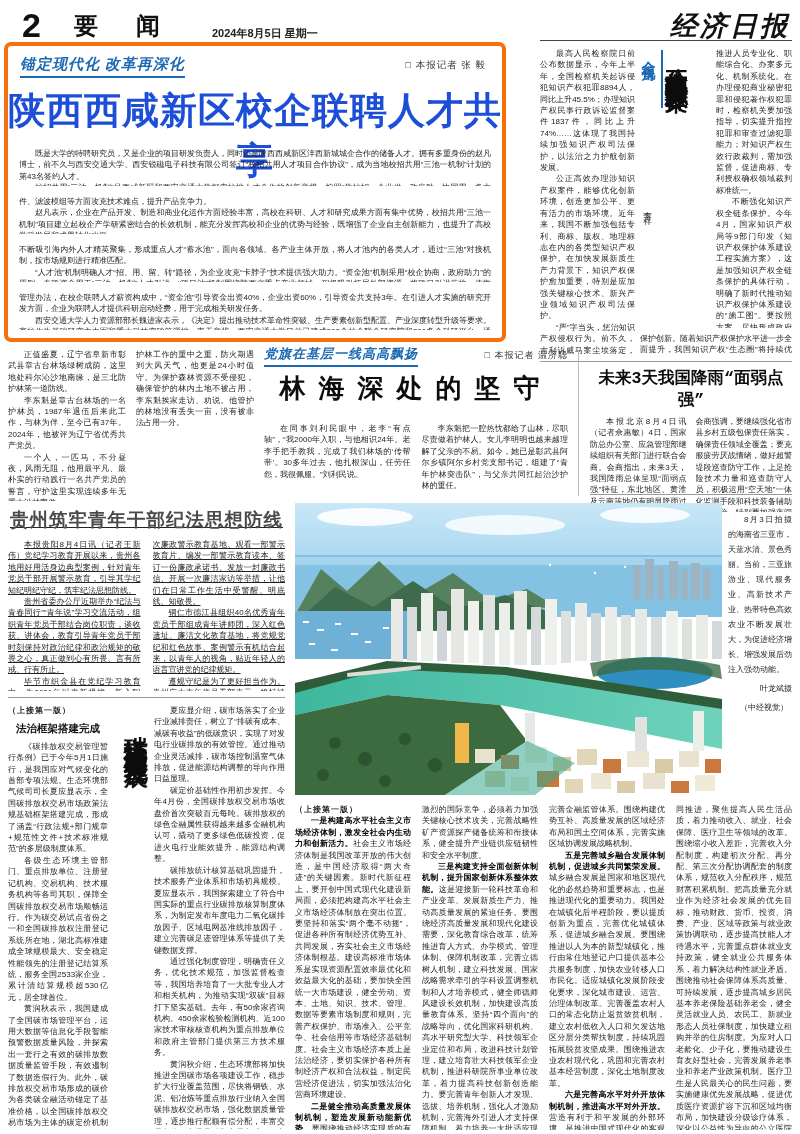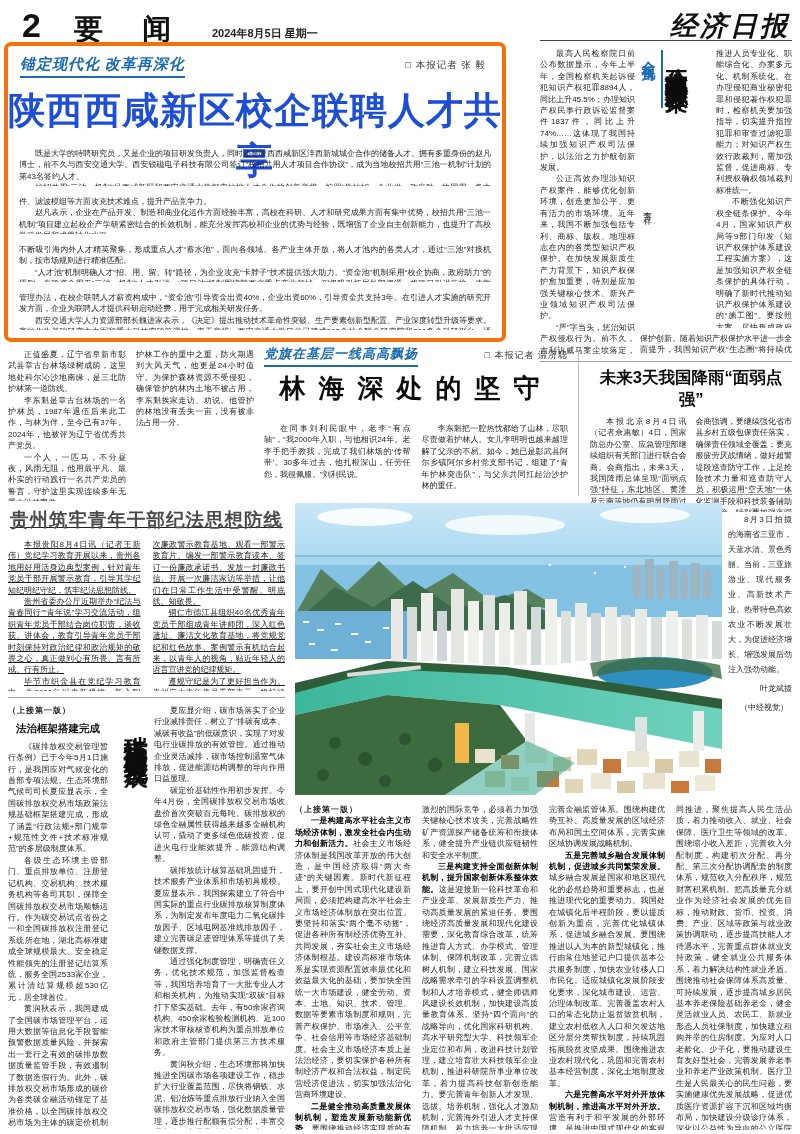--- a/index.html
+++ b/index.html
@@ -1,21 +1,21 @@
 <!DOCTYPE html>
 <html><head>
 <meta charset="utf-8">
 <style>
   html,body{margin:0;padding:0;background:#d8d8d8;}
   .page{position:relative;width:800px;height:1134px;background:#ffffff;overflow:hidden;
         font-family:"Liberation Sans",sans-serif;color:#222;}
   .abs{position:absolute;}
   
   .pagenum{font-size:34px;font-weight:900;color:#111;}
-  .secname{font-size:29px;font-weight:900;letter-spacing:16px;color:#111;font-family:"Liberation Serif",serif;}
+  .secname{font-size:24px;font-weight:900;letter-spacing:16px;color:#111;font-family:"Liberation Serif",serif;}
   .issuedate{font-size:11px;font-weight:bold;color:#222;}
   .masthead{font-size:27px;font-weight:bold;font-style:italic;letter-spacing:3px;color:#111;
             font-family:"DejaVu Serif",serif;}
   .hrule{background:#444;height:1px;}
   .vrule{background:#bbb;width:1px;}
   
   .leadbox{border:4px solid #f4700c;border-radius:7px;box-sizing:border-box;}
   .kicker{color:#1b6ab3;font-weight:bold;font-size:15px;border-bottom:2px solid #1b6ab3;
           padding-bottom:2px;display:inline-block;letter-spacing:1px;font-family:"Liberation Serif",serif;font-style:italic;}
   .byline{font-size:9.5px;color:#333;letter-spacing:1px;}
@@ -32,21 +32,21 @@
   .bt b{color:#000;}
   
   .vert{writing-mode:vertical-rl;}
   .jsj-label{color:#1b6ab3;font-weight:bold;font-size:14px;letter-spacing:3px;
              border-right:2px solid #1b6ab3;padding-right:4px;font-family:"Liberation Serif",serif;}
   .jsj-head{font-size:23px;font-weight:900;color:#0d0d0d;letter-spacing:2px;}
   .jsj-author{font-size:8.5px;color:#333;letter-spacing:2px;}
   
   .h2-forest{font-size:26px;font-weight:900;letter-spacing:13px;text-align:center;color:#0d0d0d;
              font-family:"Liberation Serif",serif;}
-  .h2-rain{font-size:16.5px;font-weight:900;text-align:center;color:#0d0d0d;}
+  .h2-rain{font-size:16.5px;font-weight:900;text-align:center;color:#0d0d0d;font-family:Liberation Mono, monospace;}
   .h2-guizhou{font-size:18.5px;font-weight:900;text-align:center;color:#4a4a4a;letter-spacing:1px;}
   .carbon-head{font-size:24px;font-weight:900;color:#0d0d0d;letter-spacing:3px;}
   
   .caption{font-size:8px;line-height:15px;text-align:justify;color:#1d1d1d;}
   .caption .credit{text-align:right;text-indent:0;}
   .photo-frame{overflow:hidden;}
   .photo-frame svg{display:block;width:100%;height:100%;}
 </style>
 </head>
 <body>

